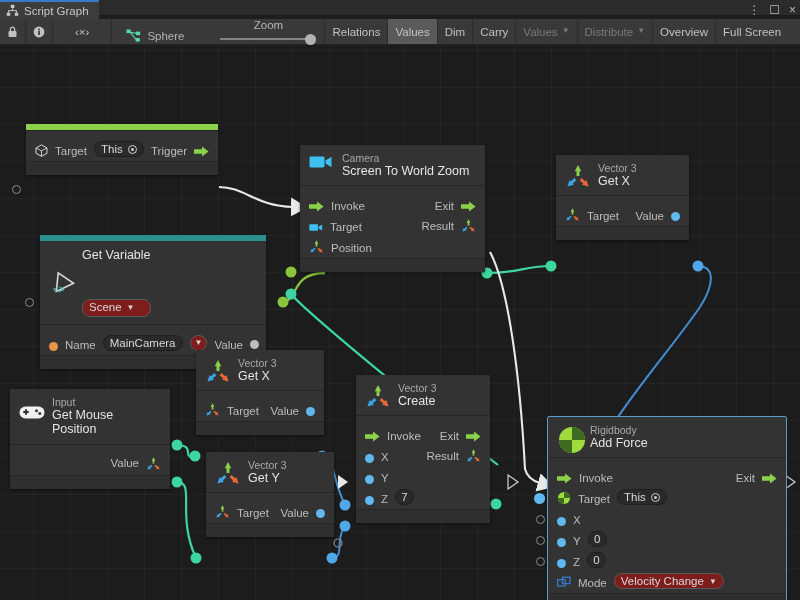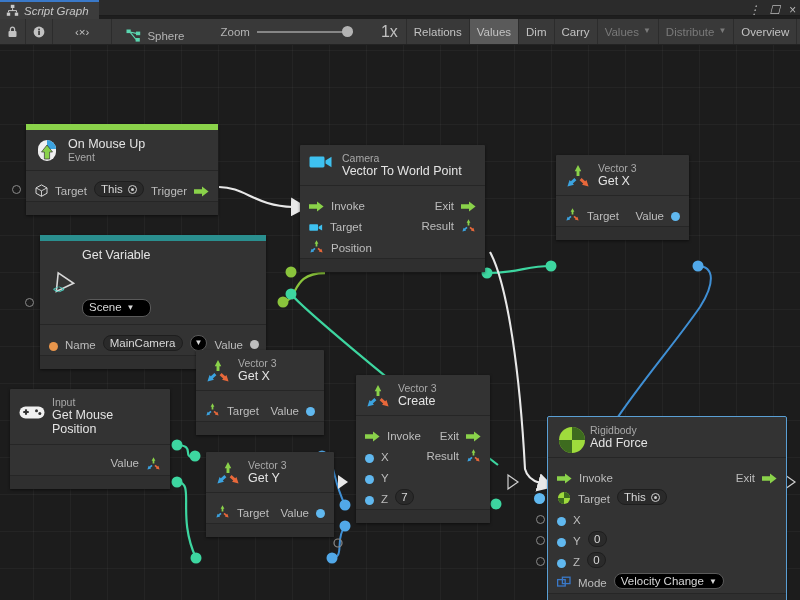--- a/index.html
+++ b/index.html
@@ -7,21 +7,21 @@
   body {
     font-family: "Liberation Sans", sans-serif;
     background:#1e1e1e; color:#d2d2d2; font-size:12px;
     -webkit-font-smoothing: antialiased;
   }
   #app { position:relative; width:800px; height:600px; }
 
   
   .titlebar {
     position:absolute; left:0; top:0; width:800px; height:16px;
-    background:#2b2b2b; border-bottom:1px solid #1b1b1b;font-style:italic;
+    background:#2b2b2b; border-bottom:1px solid #1b1b1b;
   }
   .tab {
     position:absolute; left:0; top:0; height:19px; padding:0 10px 0 6px;
     background:#3c3c3c; border-top:2px solid #3a79c9;
     display:flex; align-items:center; gap:5px;
     font-size:11.5px; color:#c8c8c8;
   }
   .tab .glyph { width:13px; height:13px; display:block; }
   .win-ctrls { position:absolute; right:4px; top:0; height:19px; display:flex; align-items:center; gap:9px; }
   .win-ctrls span { color:#b8b8b8; font-size:12px; line-height:1; cursor:default; }
@@ -38,21 +38,21 @@
     color:#c2c2c2; font-size:11.5px; white-space:nowrap;
   }
   .tbtn.sel { background:#5a5a5a; }
   .tbtn.dim { color:#7a7a7a; }
   .tbtn.flat { border-right:none; }
   .tbtn svg { display:block; }
   .obj {
     display:flex; align-items:center; gap:6px; padding:8px 10px 0 14px;
     color:#b4b4b4; font-size:11.5px;
   }
-  .zoomwrap { display:flex; align-items:center; gap:7px; padding:0 8px 0 26px; }
+  .zoomwrap { display:flex; align-items:center; gap:7px; padding:0 8px 0 26px;flex-direction:column; }
   .zoomwrap .lbl { color:#b4b4b4; font-size:11.5px; }
   .track { position:relative; width:96px; height:14px; display:flex; align-items:center; }
   .track .bar { width:100%; height:2px; background:#868686; }
   .track .knob {
     position:absolute; right:0; width:11px; height:11px; border-radius:50%;
     background:#b3b3b3;
   }
   .zval { color:#c0c0c0; font-size:16px;margin-left:21px; }
   .caret { display:inline-block; margin-left:4px; font-size:8px; transform:translateY(-1px); }
 
@@ -93,21 +93,21 @@
   .dot.blue { background:#60b8ef; }
   .dot.grey { background:#bdbdbd; }
   .dot.orange { background:#e8954b; }
 
   .field {
     background:#2a2a2a; border:1px solid #1e1e1e; border-radius:8px;
     padding:1px 6px; color:#d8d8d8; font-size:11.5px; display:flex;
     align-items:center; gap:5px; min-height:16px;
   }
   .field.num { min-width:19px; justify-content:center; padding:1px 5px; }
-  .field.drop { background:#000000; border-color:#5a5a5a;margin-top:37px; }
+  .field.drop { background:#7f1d1d; border-color:#5a5a5a;margin-top:37px; }
   .field .ring {
     width:9px; height:9px; border-radius:50%; border:1.6px solid #cfcfcf;
     position:relative;
   }
   .field .ring:after{ content:""; position:absolute; left:2px; top:2px; width:3px;height:3px;border-radius:50%;background:#cfcfcf;}
 
   
   .hport {
     position:absolute; width:9px; height:9px; border-radius:50%;
     border:1.3px solid #8a8a8a; background:transparent;
@@ -260,34 +260,20 @@
     <span class="hport" style="left:12px; top:140px;"></span>
     <span class="hport" style="left:25px; top:253px;"></span>
     <span class="hport" style="left:536px; top:449px;"></span>
     <span class="hport" style="left:536px; top:470px;"></span>
     <span class="hport" style="left:536px; top:491px;"></span>
     <span class="hport" style="left:536px; top:512px;"></span>
     <span class="fport lblue" style="left:534px; top:448px;"></span>
 
     <div class="node" style="left:26px; top:79px; width:192px;">
       <div class="accent"></div>
-      <div class="nhead">
-        <span class="ico">
-          <svg width="24" height="24" viewBox="0 0 24 24">
-            <path d="M12 2 a9 9 0 0 1 9 9 v3 a9 9 0 0 1 -18 0 v-3 a9 9 0 0 1 9 -9 z" fill="#f0f0f0"></path>
-            <path d="M12 2 a9 9 0 0 1 9 9 h-9 z" fill="#3ba3e0"></path>
-            <path d="M12 22 a9 9 0 0 1 -9 -9 h9 z" fill="#eaeaea"></path>
-            <path d="M12 7 L17.5 14 H14.6 V21 H9.4 V14 H6.5 z" fill="#8ad24a" stroke="#333" stroke-width="0.7"></path>
-          </svg>
-        </span>
-        <span class="ttl">
-          <div class="main">On Mouse Up</div>
-          <div class="sub">Event</div>
-        </span>
-      </div>
       <div class="nbody">
         <div class="prow">
           <svg width="13" height="13" viewBox="0 0 13 13">
             <path d="M6.5 0.9 L12 3.9 V9.3 L6.5 12.3 L1 9.3 V3.9 z" fill="none" stroke="#d8d8d8" stroke-width="1"></path>
             <path d="M1 3.9 L6.5 6.8 L12 3.9 M6.5 6.8 V12.3" fill="none" stroke="#d8d8d8" stroke-width="0.9"></path>
           </svg>
           <span>Target</span>
           <span class="field">
             <span>This</span>
             <span class="ring"></span>
@@ -342,21 +328,21 @@
     <div class="node" style="left:300px; top:100px; width:185px;">
       <div class="nhead">
         <span class="ico">
           <svg width="24" height="18" viewBox="0 0 24 18">
             <rect x="0.5" y="3.5" width="15" height="11" rx="1.4" fill="#3ec1f0"></rect>
             <path d="M16.5 7.5 L22.5 3.8 V14.2 L16.5 10.5 z" fill="#3ec1f0"></path>
           </svg>
         </span>
         <span class="ttl">
           <div class="sub">Camera</div>
-          <div class="main">Vector To World Point</div>
+          <div class="main">Screen To World Zoom</div>
         </span>
       </div>
       <div class="nbody">
         <div class="prow">
           <svg width="15" height="11" viewBox="0 0 15 11">
             <path d="M0 3.3 H8 V0.6 L14.6 5.5 L8 10.4 V7.7 H0 z" fill="#8ad24a"></path>
           </svg>
           <span>Invoke</span>
           <span class="right">
             <span>Exit</span>

